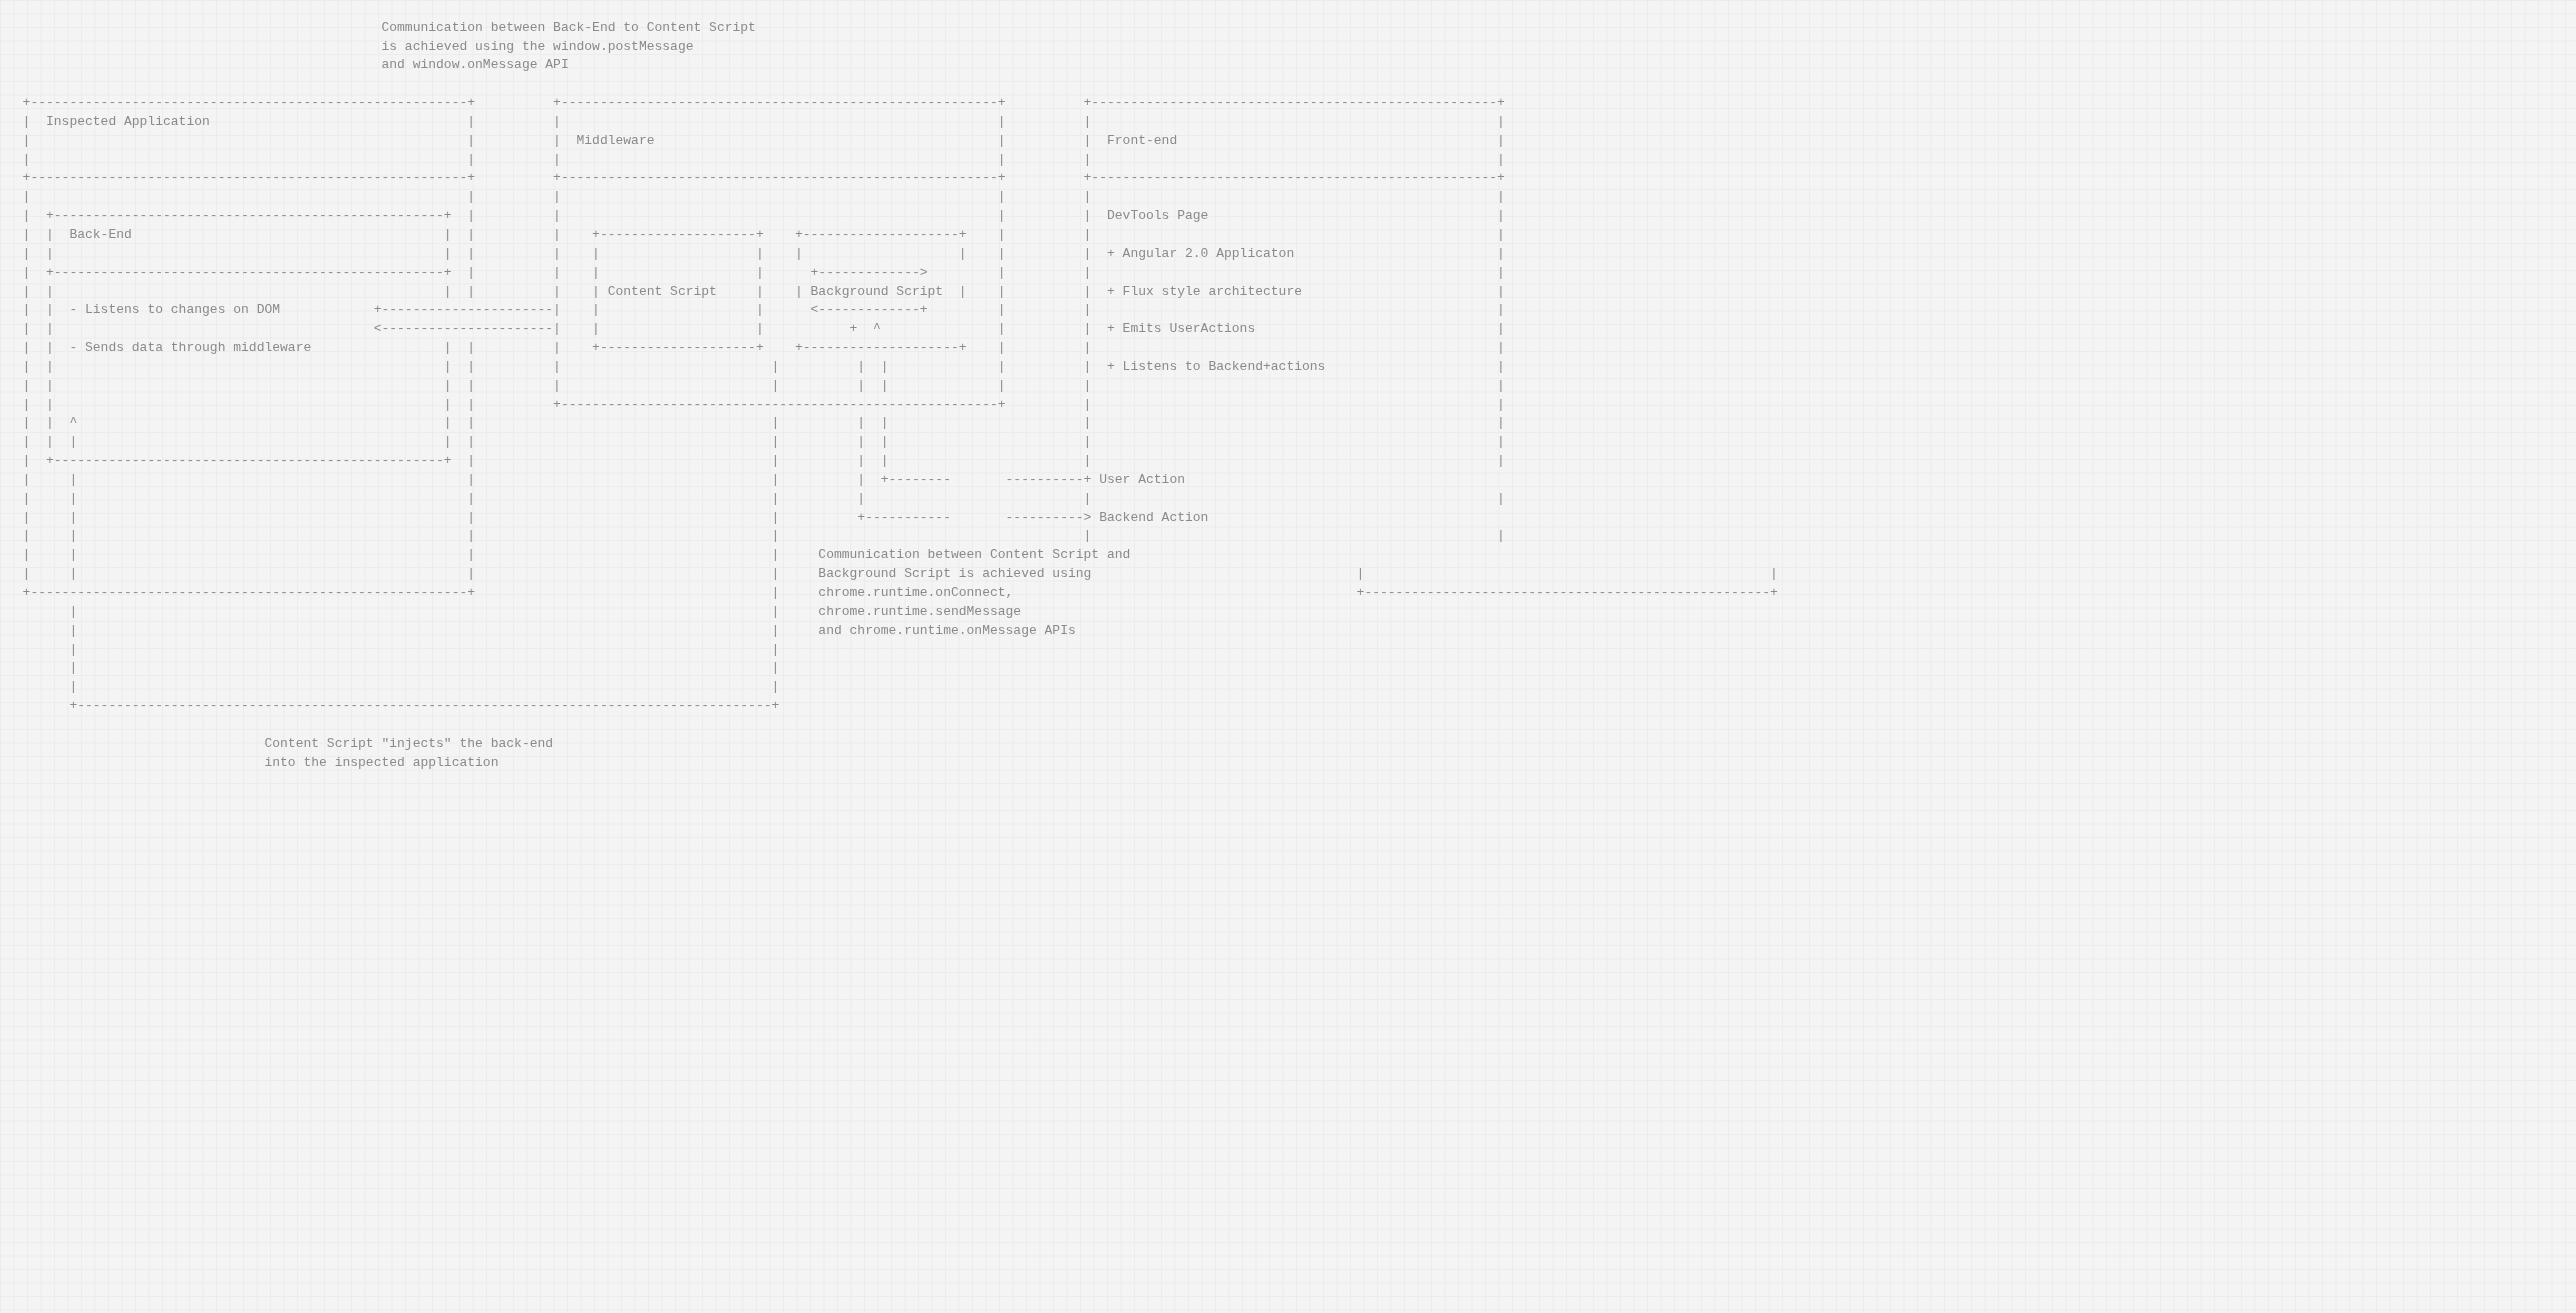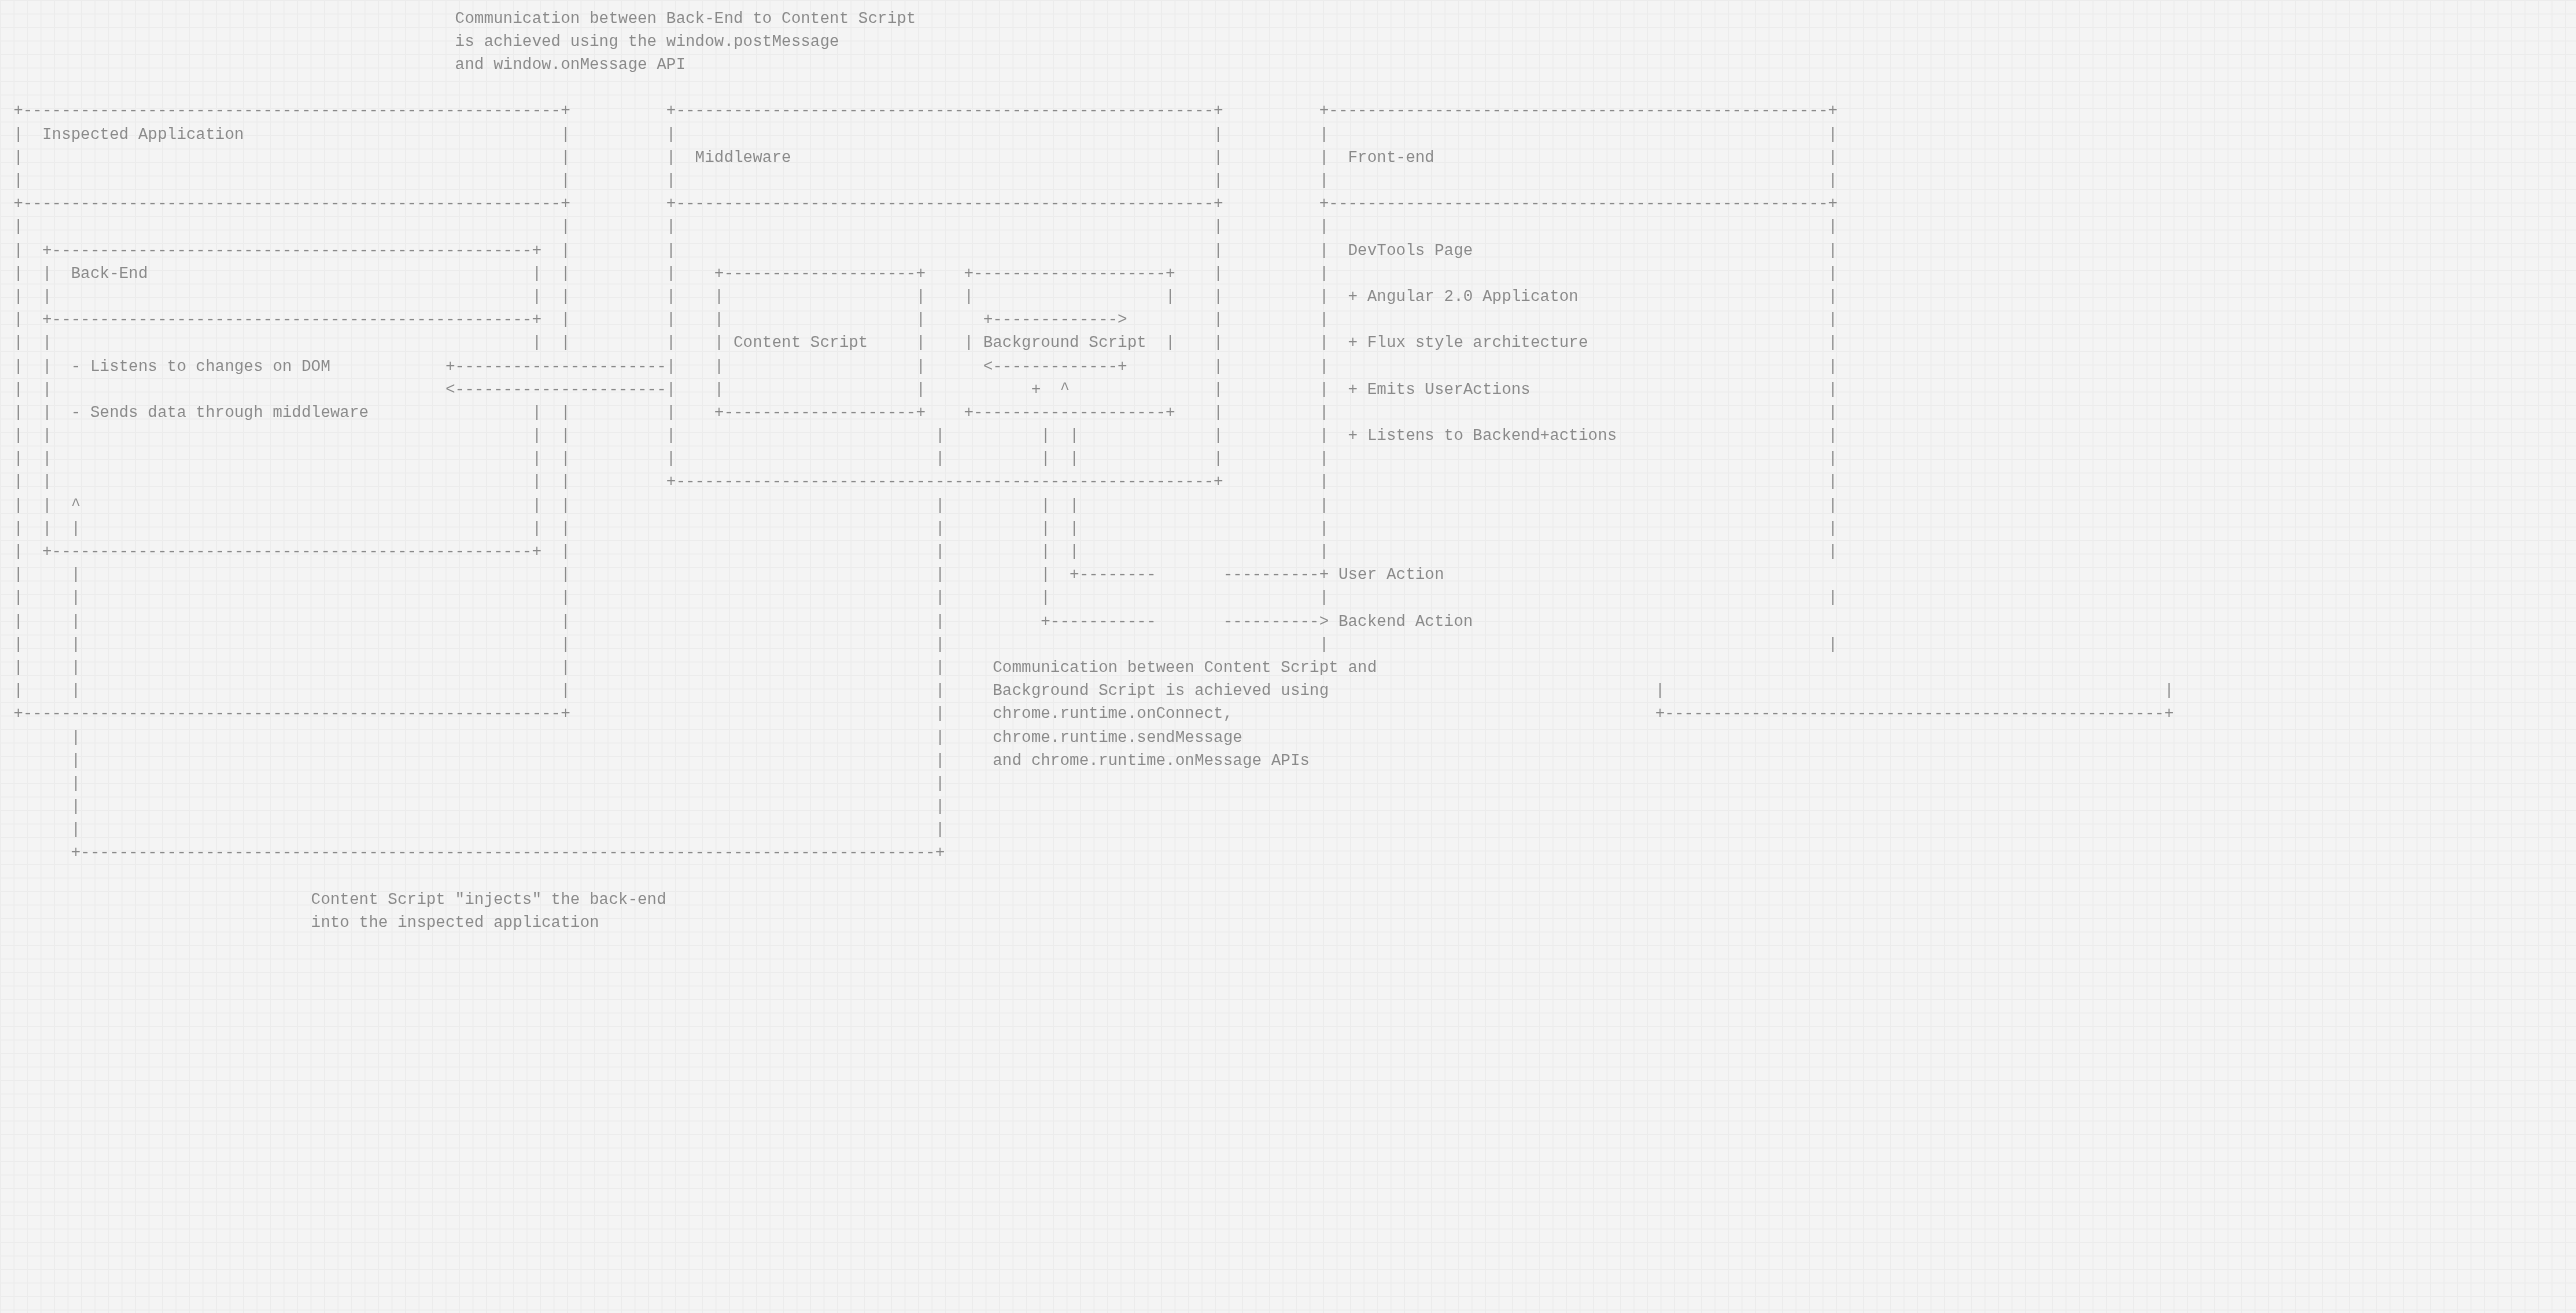--- a/index.html
+++ b/index.html
@@ -6,26 +6,26 @@
   body{
     background:#f4f4f4;
     background-image:
       linear-gradient(#ececec 1px,transparent 1px),
       linear-gradient(90deg,#ececec 1px,transparent 1px);
     background-size:13.5px 13.5px;
     color:#888;
   }
   pre#ascii{
     font-family:"Courier New",Courier,monospace;
-    font-size:16px;
+    font-size:13px;
     line-height:1.45;
     letter-spacing:0;
     white-space:pre;
     color:#8a8a8a;
-    margin:0;
+    margin:11px;
     padding:7.7px 3.8px 29px 3.8px;
   }
 </style>
 </head>
 <body>
 
 <pre id="ascii">                                               Communication between Back-End to Content Script
                                                is achieved using the window.postMessage
                                                and window.onMessage API
 

